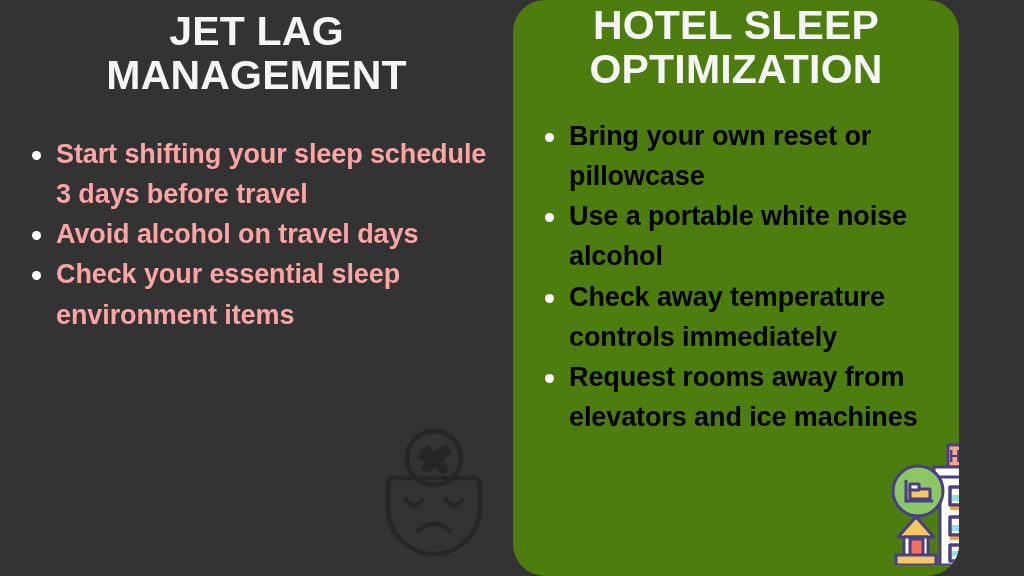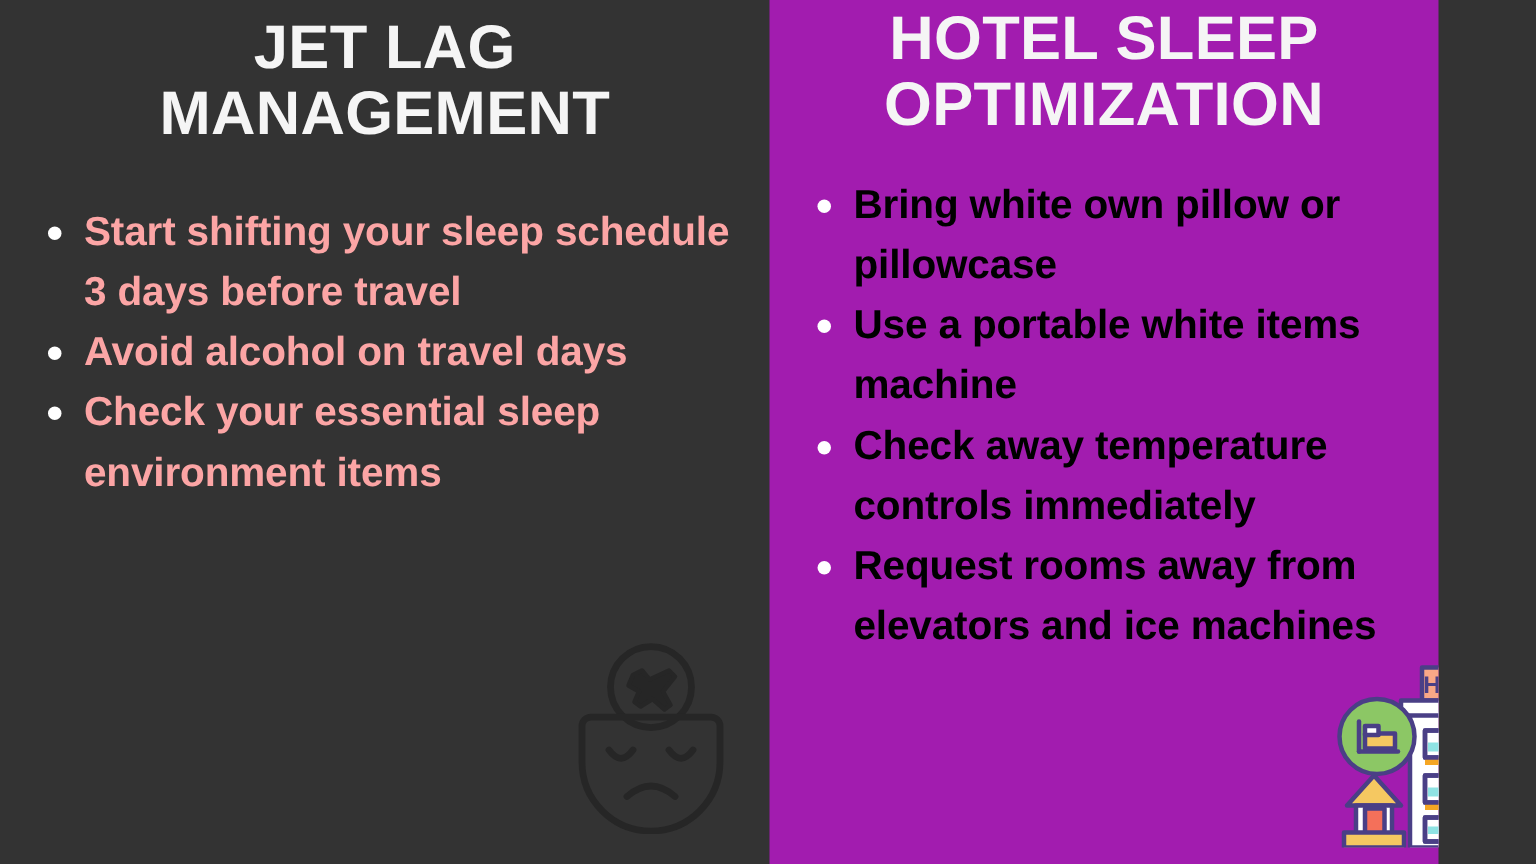--- a/index.html
+++ b/index.html
@@ -14,21 +14,21 @@
     width:1024px; height:576px;
     display:flex;
     align-items:center;
   }
   .panel {
     position:relative;
     height:576px;
     overflow:hidden;
   }
   .panel-left  { width:513px; background:#333333; }
-  .panel-right { width:446px; background:#a21caf; }
+  .panel-right { width:446px; background:#4d7c0f;border-radius:32px; }
 
   .panel-title {
     text-align:center;
     font-weight:bold;
     letter-spacing:0.2px;
     line-height:1.07;
     color:#f5f5f5;
   }
   .panel-left .panel-title {
     font-size:41px;
@@ -107,22 +107,22 @@
           <path d="M40 103 q16 -14 32 0"></path>
         </g>
       </svg>
     </div>
   </section>
 
   <section class="panel panel-right">
     <h1 class="panel-title">HOTEL SLEEP OPTIMIZATION</h1>
 
     <ul class="tips">
-      <li>Bring white own pillow or pillowcase</li>
-      <li>Use a portable white items machine</li>
+      <li>Bring your own reset or pillowcase</li>
+      <li>Use a portable white noise alcohol</li>
       <li>Check away temperature controls immediately</li>
       <li>Request rooms away from elevators and ice machines</li>
     </ul>
 
     <div class="icon-hotel">
       <svg viewBox="0 0 132 128" width="132" height="128" aria-hidden="true">
         <g stroke="#4a3f86" stroke-width="3" stroke-linejoin="round" stroke-linecap="round">
 
           <rect x="52" y="38" width="72" height="90" fill="#ffffff"></rect>
 

